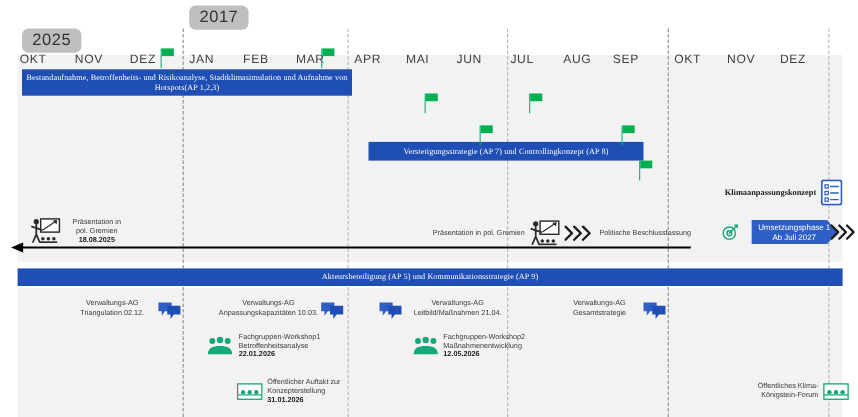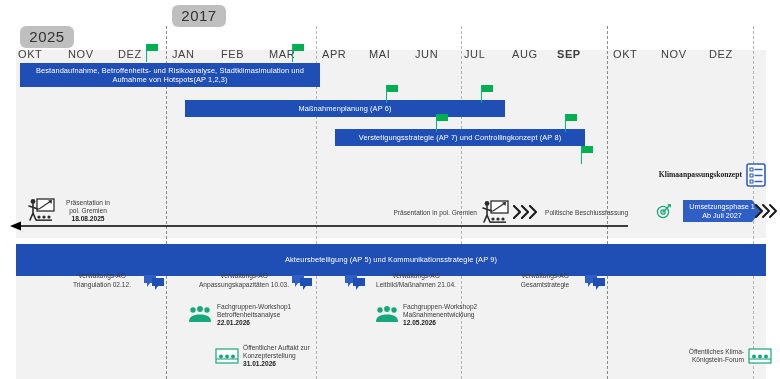--- a/index.html
+++ b/index.html
@@ -56,20 +56,21 @@
     color:#ffffff;
     font-size:7.4px;
     line-height:9.5px;
     text-align:center;
     display:flex;
     align-items:center;
     justify-content:center;
     padding:0 4px;
     box-sizing:border-box;
     letter-spacing:.1px;
+    font-family:Liberation Serif, serif;
   }
   .bar span{display:block;width:100%;}
 
   
   .flag{position:absolute;width:12px;height:18px;}
   .flag .pole{position:absolute;left:0;top:0;width:1.2px;height:18px;background:#00b87c;}
   .flag .cloth{position:absolute;left:1px;top:0;width:11px;height:7px;background:#00b050;}
 
   
   .lbl{position:absolute;font-size:6.6px;color:#3a3a3a;line-height:8.4px;}
@@ -126,45 +127,42 @@
   <div class="month" style="left:68px;">NOV</div>
   <div class="month" style="left:118px;">DEZ</div>
   <div class="month" style="left:172px;">JAN</div>
   <div class="month" style="left:221px;">FEB</div>
   <div class="month" style="left:269px;">MAR</div>
   <div class="month" style="left:322px;">APR</div>
   <div class="month" style="left:369px;">MAI</div>
   <div class="month" style="left:415px;">JUN</div>
   <div class="month" style="left:464px;">JUL</div>
   <div class="month" style="left:512px;">AUG</div>
-  <div class="month" style="left:557px;font-weight:bold;">SEP</div>
+  <div class="month" style="left:557px;">SEP</div>
   <div class="month" style="left:613px;">OKT</div>
   <div class="month" style="left:661px;">NOV</div>
   <div class="month" style="left:709px;">DEZ</div>
 
   <div class="vsep dark" style="left:166px;top:26px;height:353px;"></div>
   <div class="vsep" style="left:316px;top:26px;height:353px;"></div>
   <div class="vsep" style="left:461px;top:26px;height:353px;"></div>
   <div class="vsep dark" style="left:607px;top:26px;height:353px;"></div>
   <div class="vsep" style="left:753px;top:26px;height:353px;"></div>
 
   <div class="bar" style="left:20px;top:63px;width:300px;height:24px;">
     <span>Bestandaufnahme, Betroffenheits- und Risikoanalyse, Stadtklimasimulation und Aufnahme von Hotspots(AP 1,2,3)</span>
   </div>
 
-  <div class="bar" style="left:185px;top:100px;width:320px;height:17px;">
-    <span>Maßnahmenplanung (AP 6)</span>
-  </div>
 
   <div class="bar" style="left:335px;top:129px;width:250px;height:17px;">
     <span>Verstetigungsstrategie (AP 7) und Controllingkonzept (AP 8)</span>
   </div>
 
 
-  <div class="bar" style="left:16px;top:244px;width:750px;height:32px;">
+  <div class="bar" style="left:16px;top:244px;width:750px;height:16px;">
     <span>Akteursbeteiligung (AP 5) und Kommunikationsstrategie (AP 9)</span>
   </div>
 
   <div class="flag" style="left:146px;top:44px;">
     <div class="pole"></div>
       <div class="cloth"></div>
   </div>
   <div class="flag" style="left:292px;top:44px;">
     <div class="pole"></div>
       <div class="cloth"></div>

